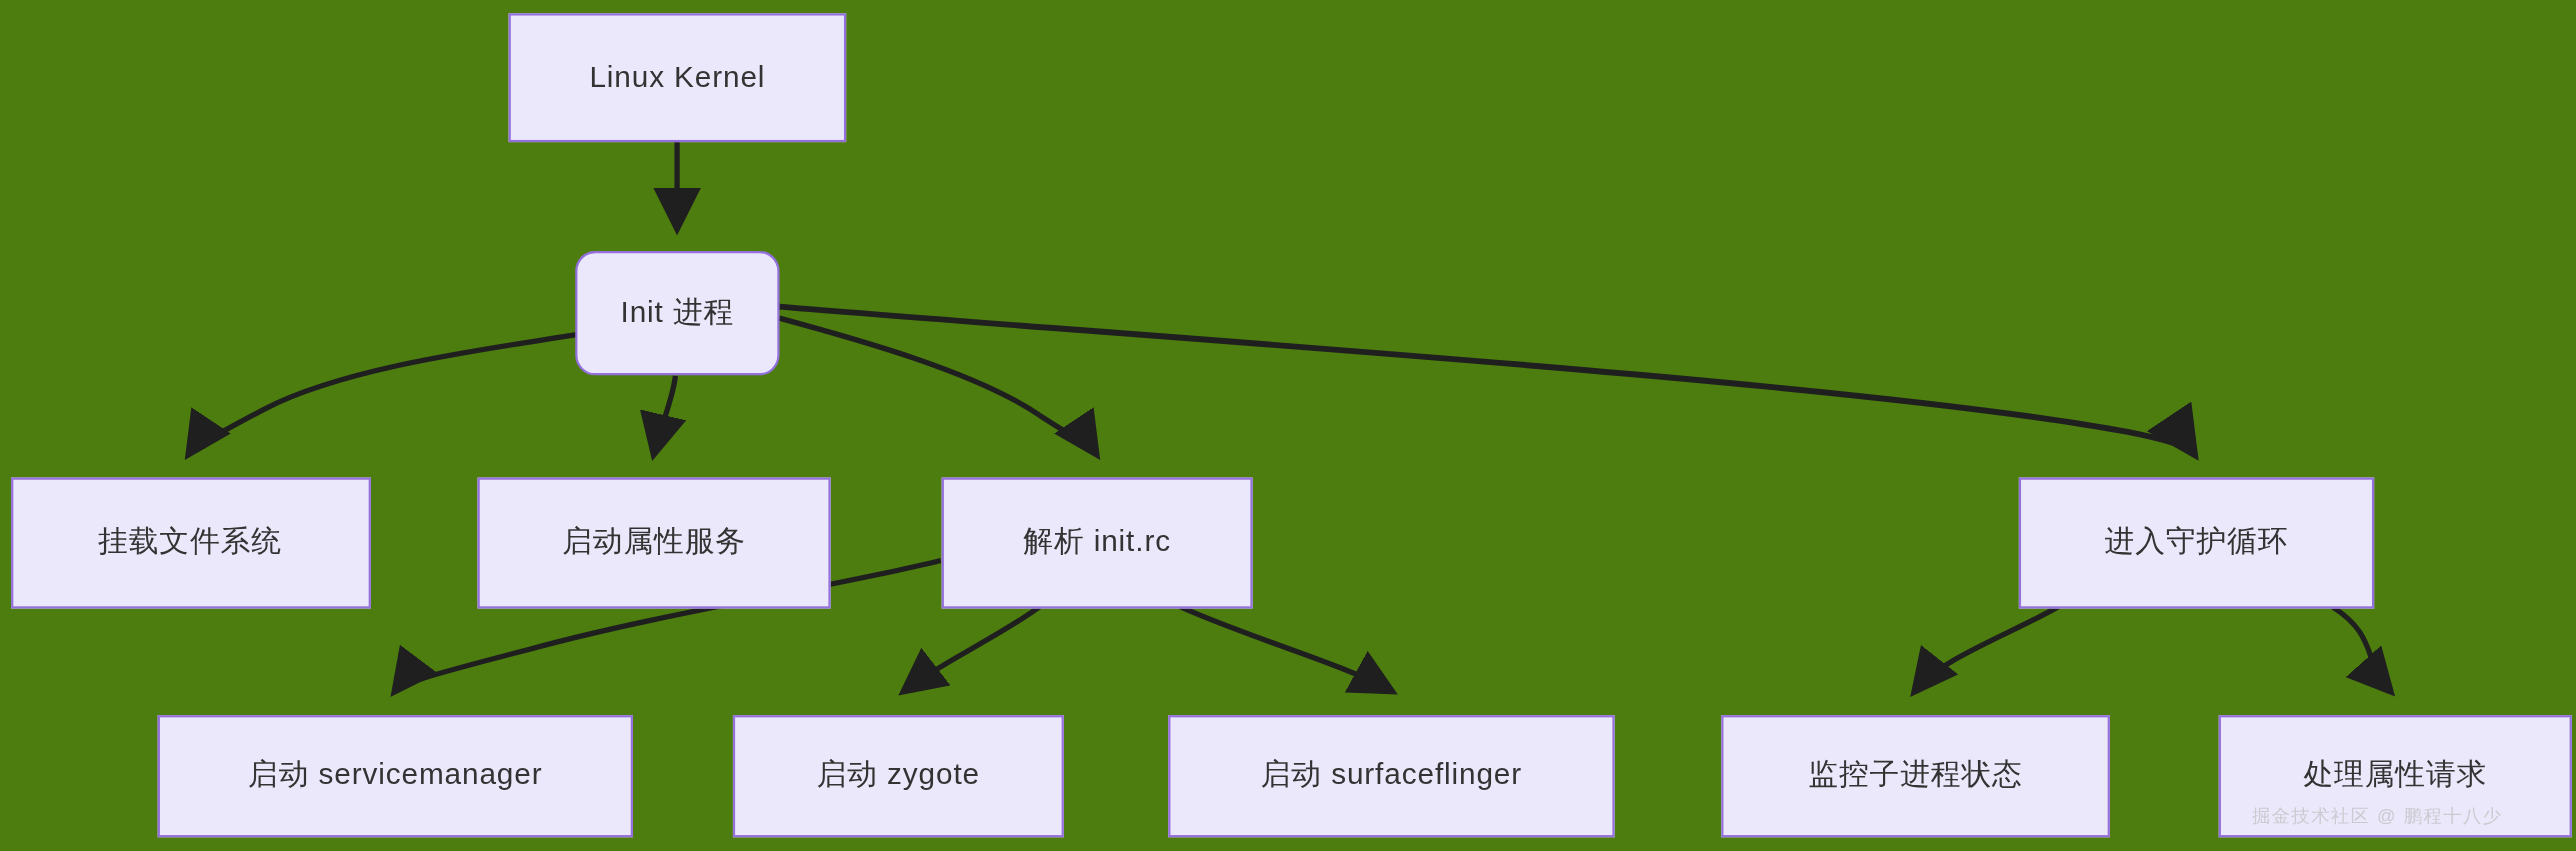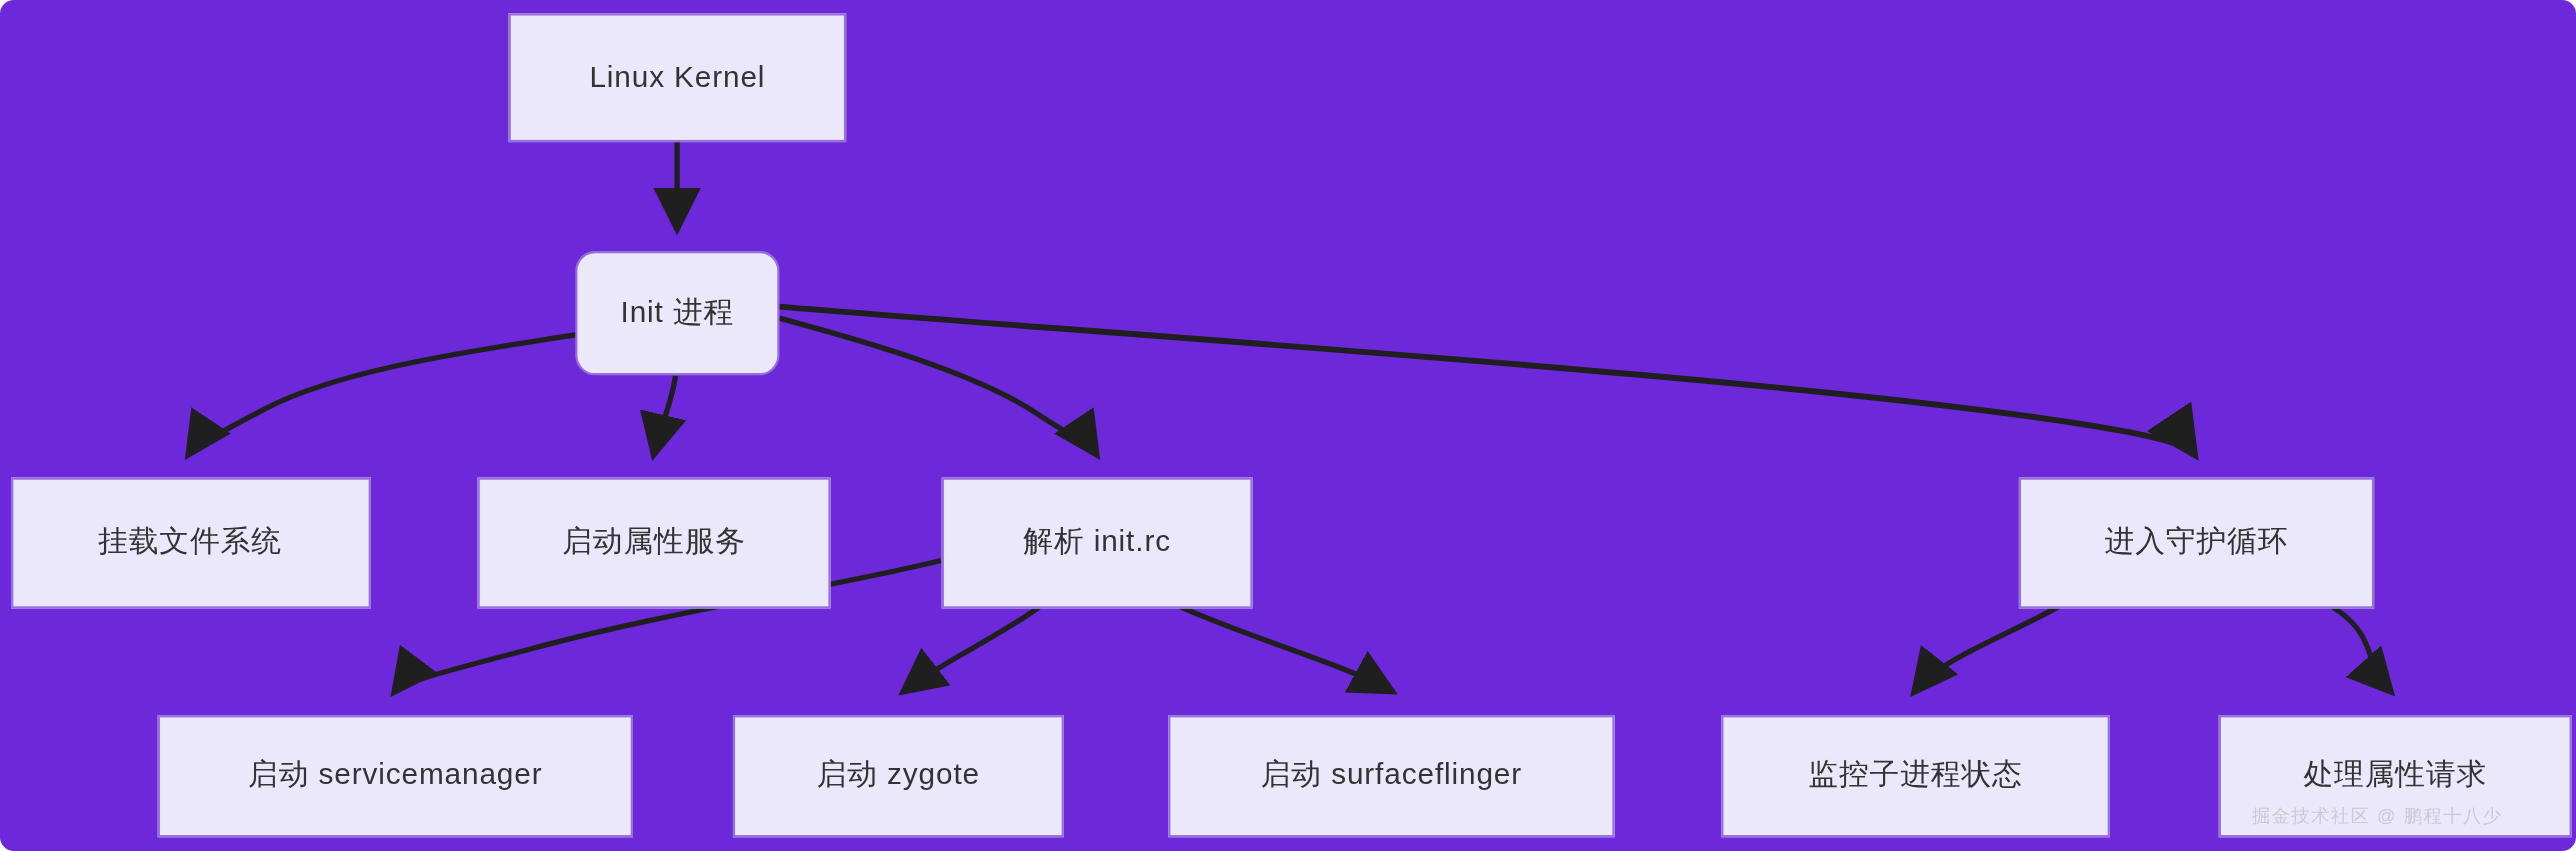--- a/index.html
+++ b/index.html
@@ -10,22 +10,21 @@
   body {
     width: 2576px;
     height: 851px;
     font-family: "Liberation Sans", "DejaVu Sans", sans-serif;
     overflow: hidden;
   }
   #canvas {
     position: relative;
     width: 2576px;
     height: 851px;
-    background: #6d28d9;
-    border-radius: 14px;
+    background: #4d7c0f;
   }
   #edge-layer {
     position: absolute;
     left: 0;
     top: 0;
     width: 2576px;
     height: 851px;
     pointer-events: none;
   }
   .node {

